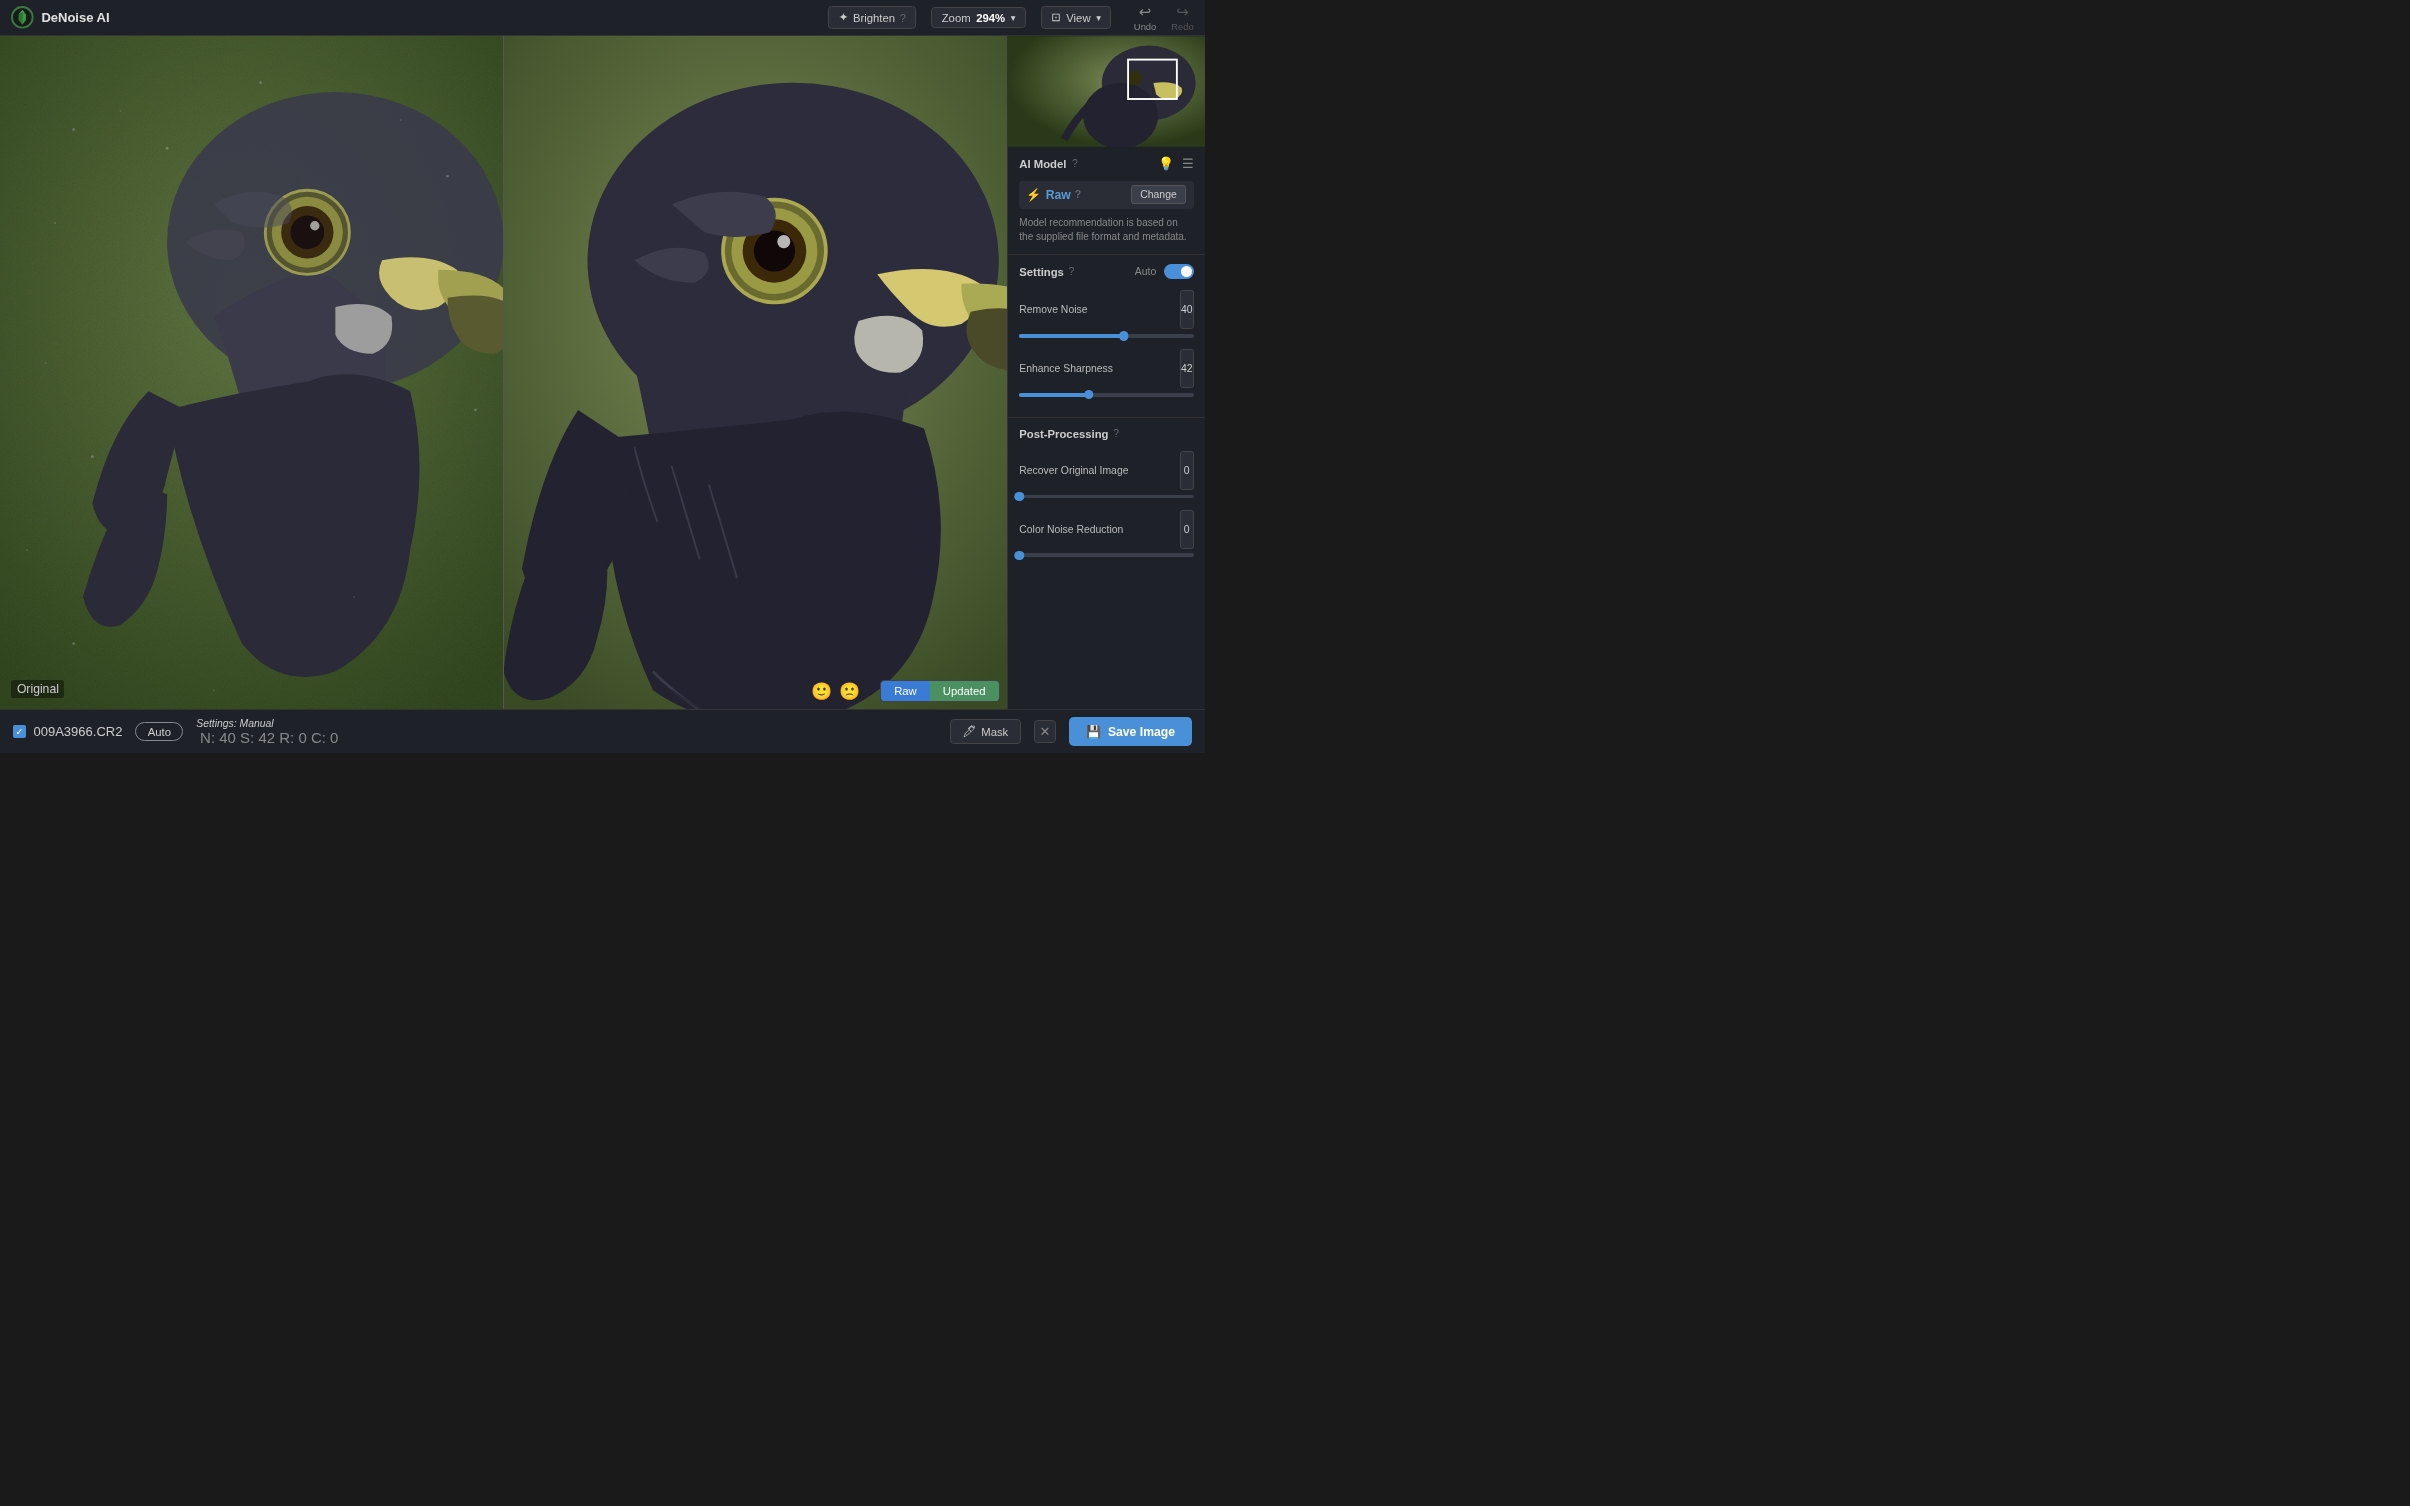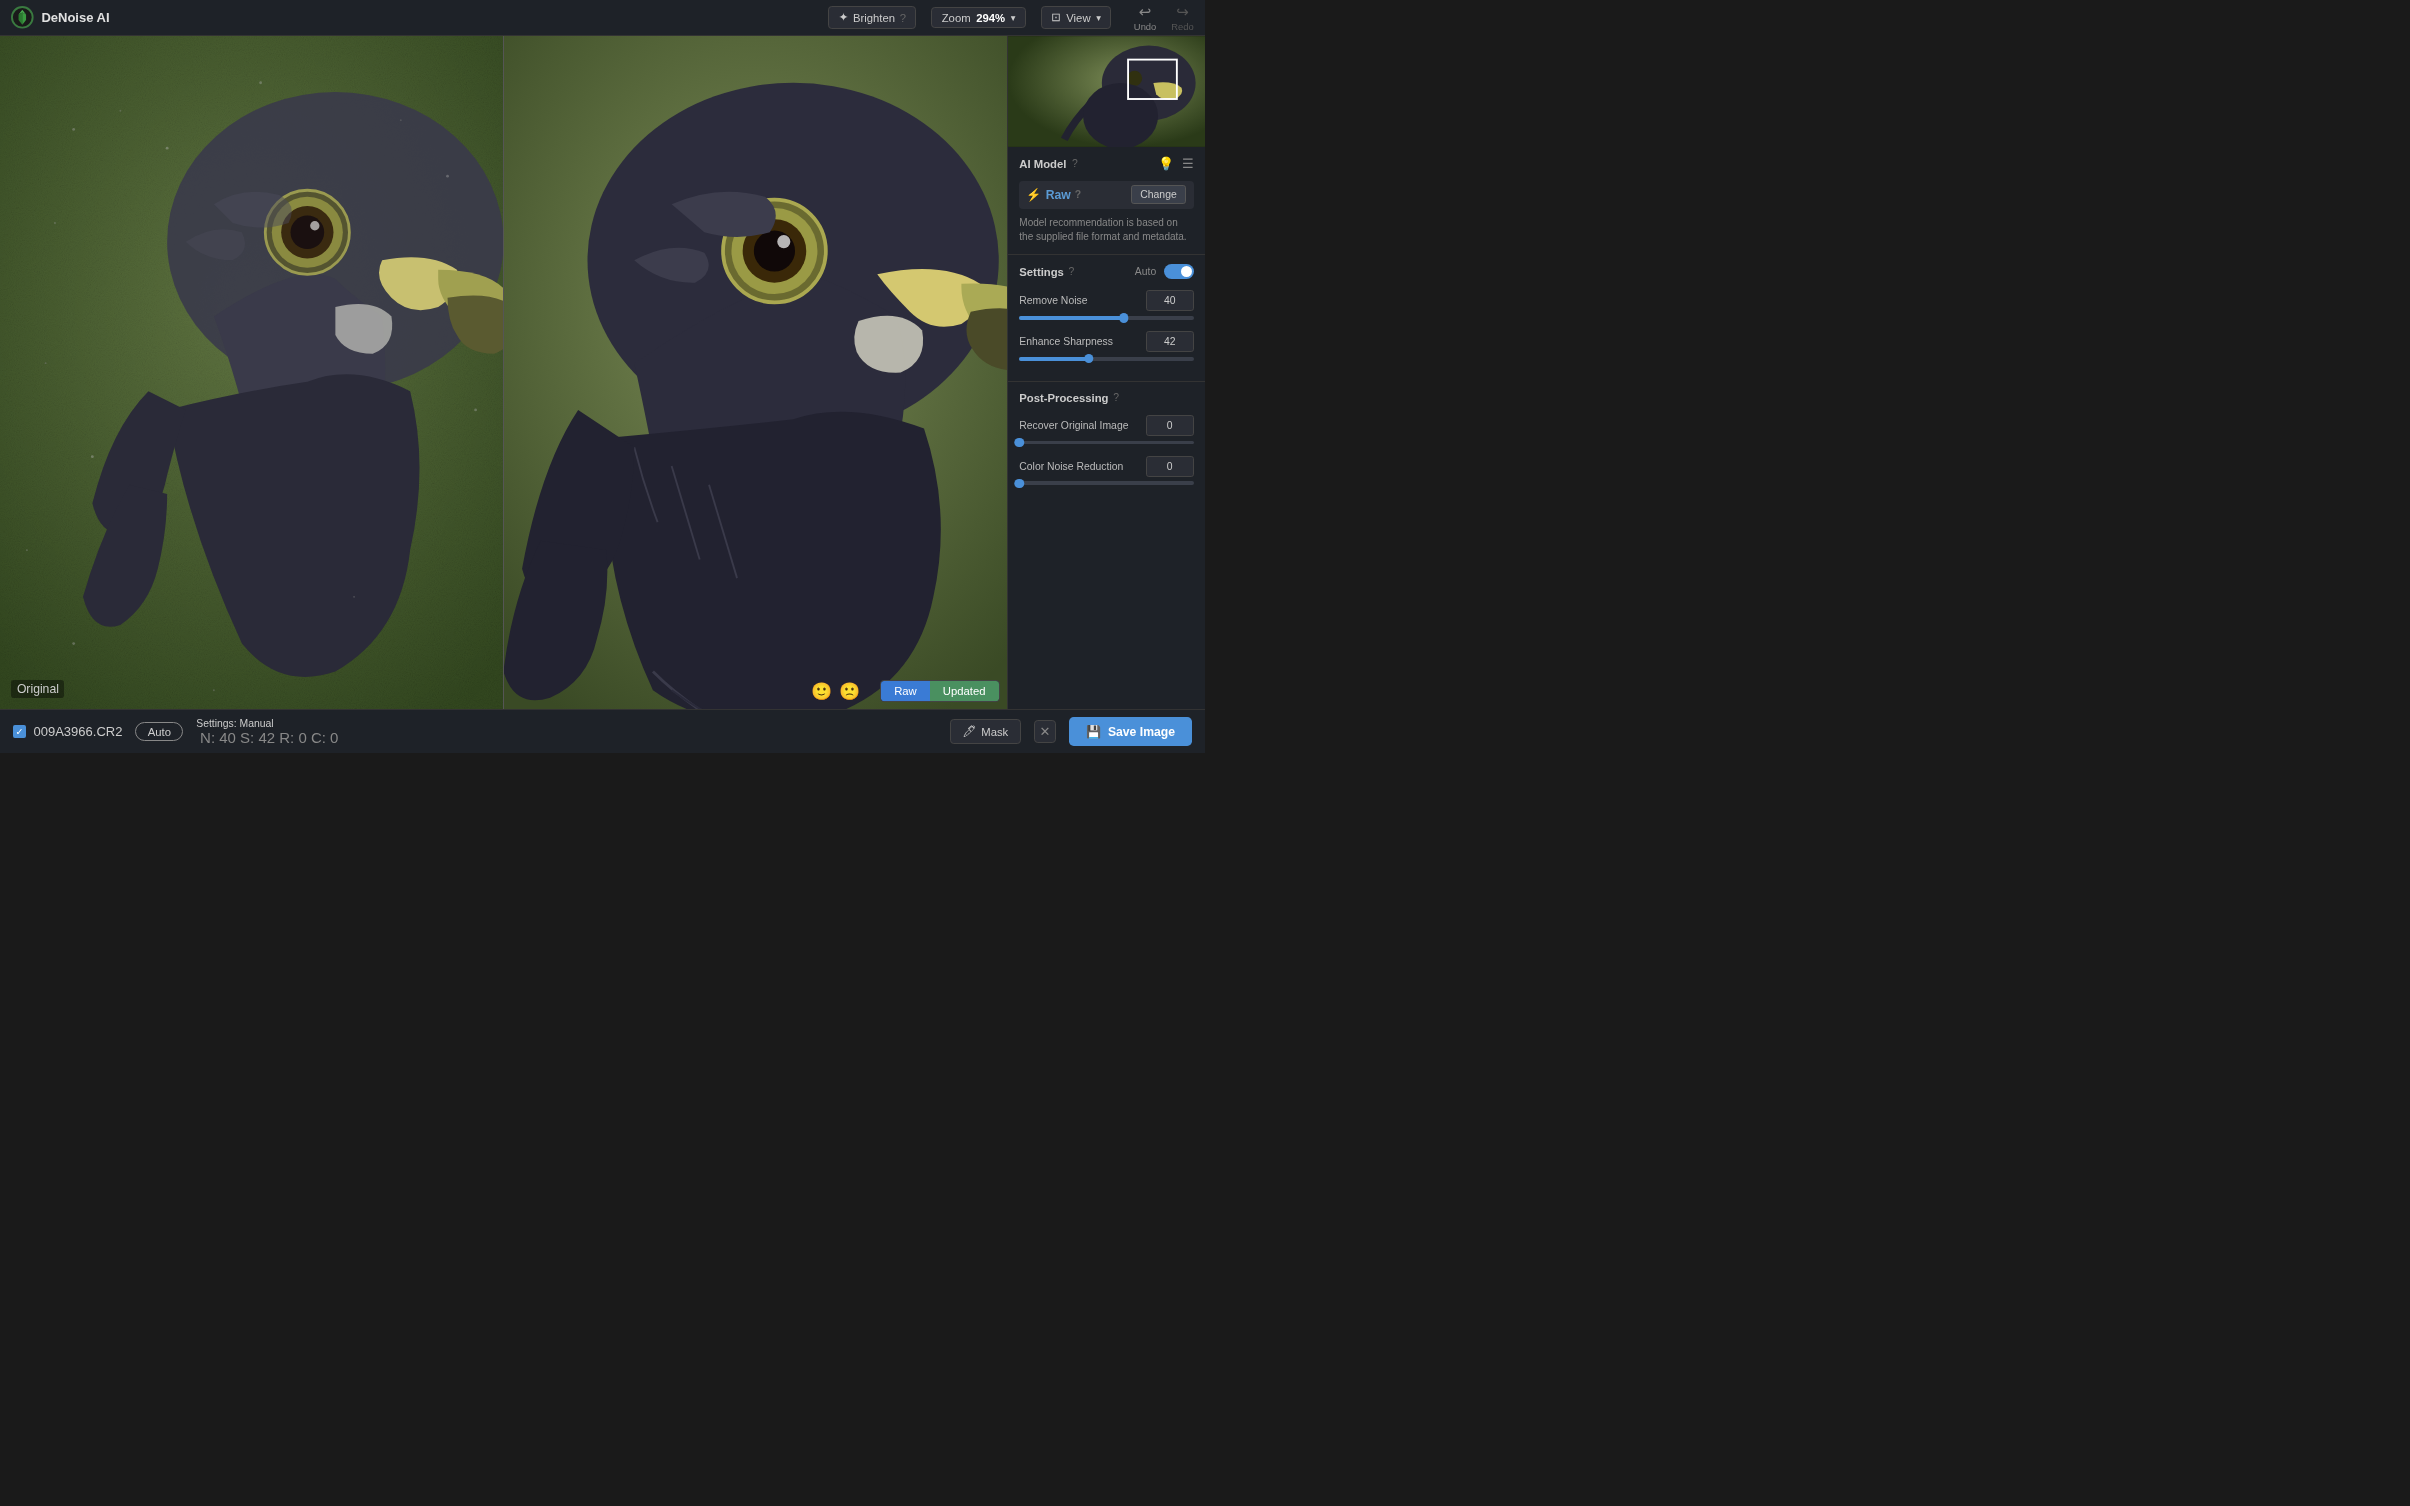--- a/index.html
+++ b/index.html
@@ -324,23 +324,23 @@
     .slider-name {
       font-size: 10.4px;
       color: #bbb;
     }
     .slider-value {
       font-size: 10.4px;
       color: #ccc;
       background: #2a2d35;
       border: 0.9px solid #444;
       border-radius: 2.8px;
-      width: 48px;
+      width: 14px;
       text-align: center;
-      padding: 4px 0;
+      padding: 13px 0;
     }
     .slider-track {
       width: 100%;
       height: 3.8px;
       background: #3a3f4a;
       border-radius: 1.9px;
       position: relative;
     }
     .slider-fill {
       height: 100%;
@@ -409,20 +409,21 @@
       cursor: pointer;
     }
     #settings-info {
       font-size: 15px;
       color: #888;
       margin-left: 3.8px;
     }
     #settings-label {
       font-size: 10.4px;
       color: #ccc;
+      font-style: italic;
     }
     #mask-btn {
       display: flex;
       align-items: center;
       gap: 4.7px;
       background: #2a2d35;
       border: 0.9px solid #444;
       border-radius: 3.8px;
       padding: 4.7px 11.3px;
       color: #ccc;

